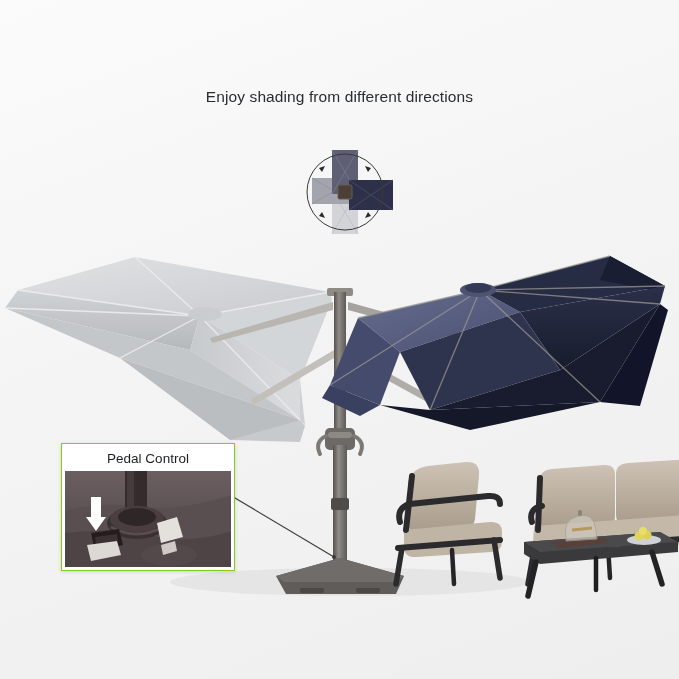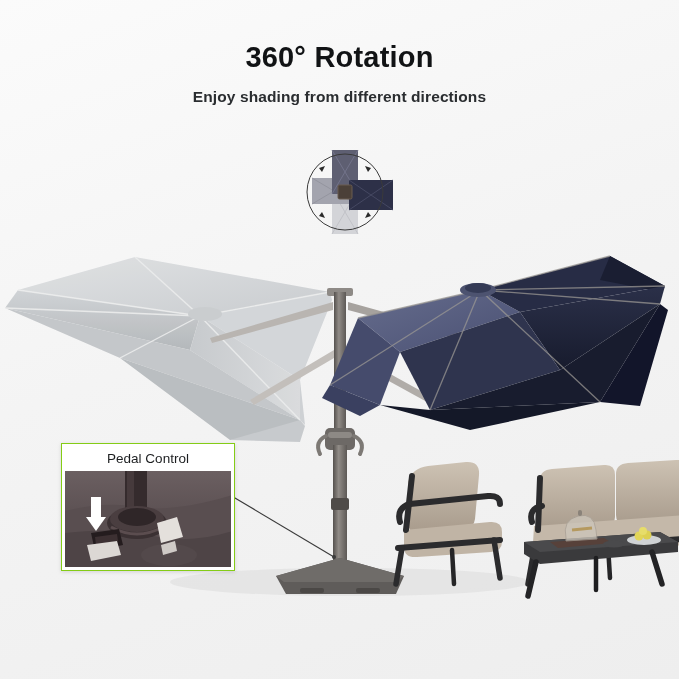--- a/index.html
+++ b/index.html
@@ -11,21 +11,21 @@
   }
   #stage{position:absolute;inset:0;}
 
   
   .title{
     position:absolute;left:0;right:0;top:41px;text-align:center;
     font-size:29px;font-weight:bold;color:#111315;letter-spacing:.2px;
   }
   .subtitle{
     position:absolute;left:0;right:0;top:88px;text-align:center;
-    font-size:15.5px;color:#2a2d30;letter-spacing:.1px;font-weight:bold;
+    font-size:15.5px;color:#2a2d30;letter-spacing:.1px;
   }
 
   
   .rot-wrap{position:absolute;left:285px;top:140px;width:120px;height:100px;}
   .rot-wrap svg{display:block;}
 
   
   .scene{position:absolute;left:0;top:230px;width:679px;height:400px;}
   .scene svg{display:block;}
 
@@ -45,21 +45,20 @@
     background:#5d5356;
   }
   .callout-photo svg{display:block;}
   .leader{position:absolute;left:230px;top:495px;width:110px;height:68px;}
 </style>
 </head>
 <body>
 
 <div id="stage">
 
-  <div class="title">360° Rotation</div>
   <div class="subtitle">Enjoy shading from different directions</div>
 
   <div class="rot-wrap">
     <svg width="120" height="100" viewBox="0 0 120 100">
 
       <g>
         <rect x="47" y="50" width="26" height="44" fill="#d3d4d8"></rect>
         <path d="M47 50 L73 94 M73 50 L47 94" stroke="#c2c3c8" stroke-width="1" fill="none"></path>
       </g>
 

